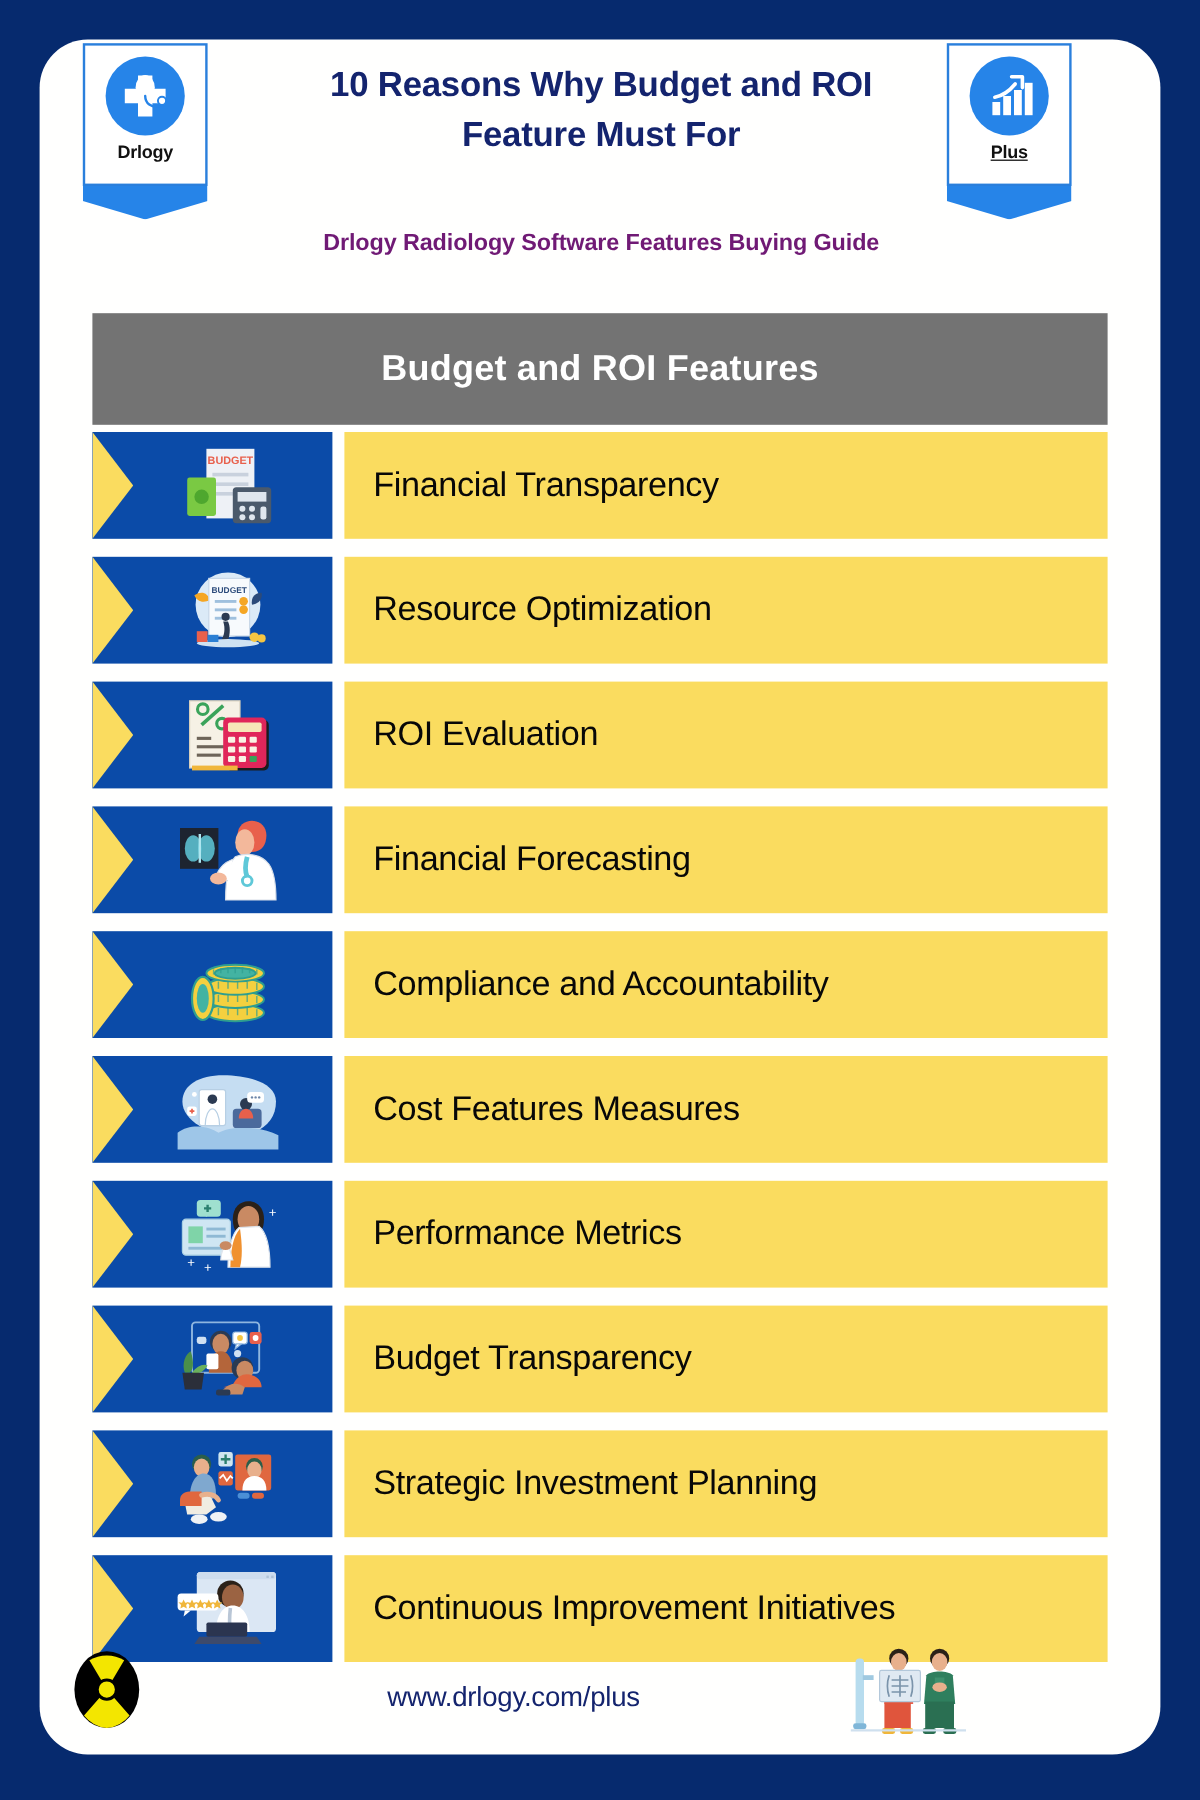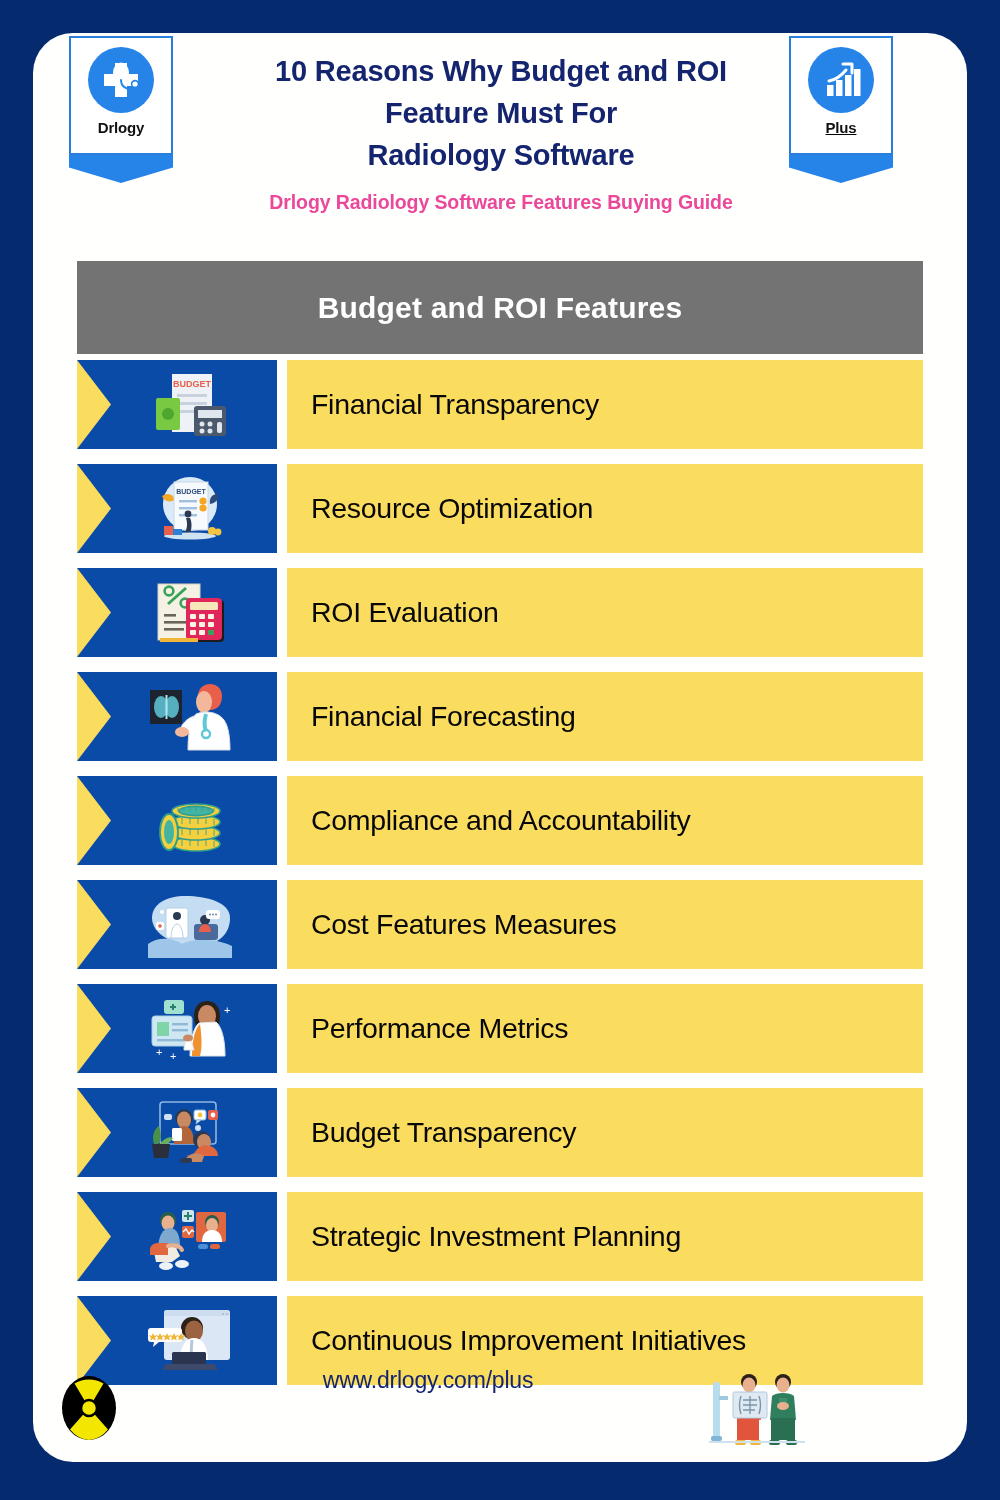--- a/index.html
+++ b/index.html
@@ -87,21 +87,21 @@
     line-height:1.44;
     letter-spacing:-0.2px;
   }
   .subtitle {
     position:absolute;
     left:100px; top:158px;
     width:736px;
     text-align:center;
     font-size:19.5px;
     font-weight:bold;
-    color:#ec4899;
+    color:#701a75;
     letter-spacing:-0.1px;
   }
 
   
   .table-head {
     margin:0 44px 0 44px;
     height:93px;
     background:#737373;
     display:flex;
     align-items:center;
@@ -163,21 +163,21 @@
     letter-spacing:-0.3px;
     line-height:1.1;
   }
 
   
   .footer {
     position:absolute;
     left:0; bottom:0;
     width:790px; height:95px;
     display:flex;
-    align-items:flex-start;
+    align-items:center;
   }
   .footer-radiation {
     position:absolute;
     left:28px; top:8px;
     width:56px; height:66px;
   }
   .footer-url {
     width:100%;
     text-align:center;
     font-size:23px;
@@ -211,21 +211,20 @@
           <div class="badge-name">Drlogy</div>
         </div>
         <div class="badge-chevron">
             <div class="ch"></div>
           </div>
       </div>
 
       <div class="titles">
         <div class="title-line">10 Reasons Why Budget and ROI</div>
         <div class="title-line">Feature Must For</div>
-        <div class="title-line">Radiology Software</div>
       </div>
 
       <div class="subtitle">Drlogy Radiology Software Features Buying Guide</div>
 
       <div class="badge right">
         <div class="badge-box">
           <div class="badge-circle">
             <svg width="54" height="54" viewBox="0 0 54 54">
               <rect x="13" y="32" width="6.5" height="11" fill="#ffffff"></rect>
               <rect x="22" y="27" width="6.5" height="16" fill="#ffffff"></rect>

